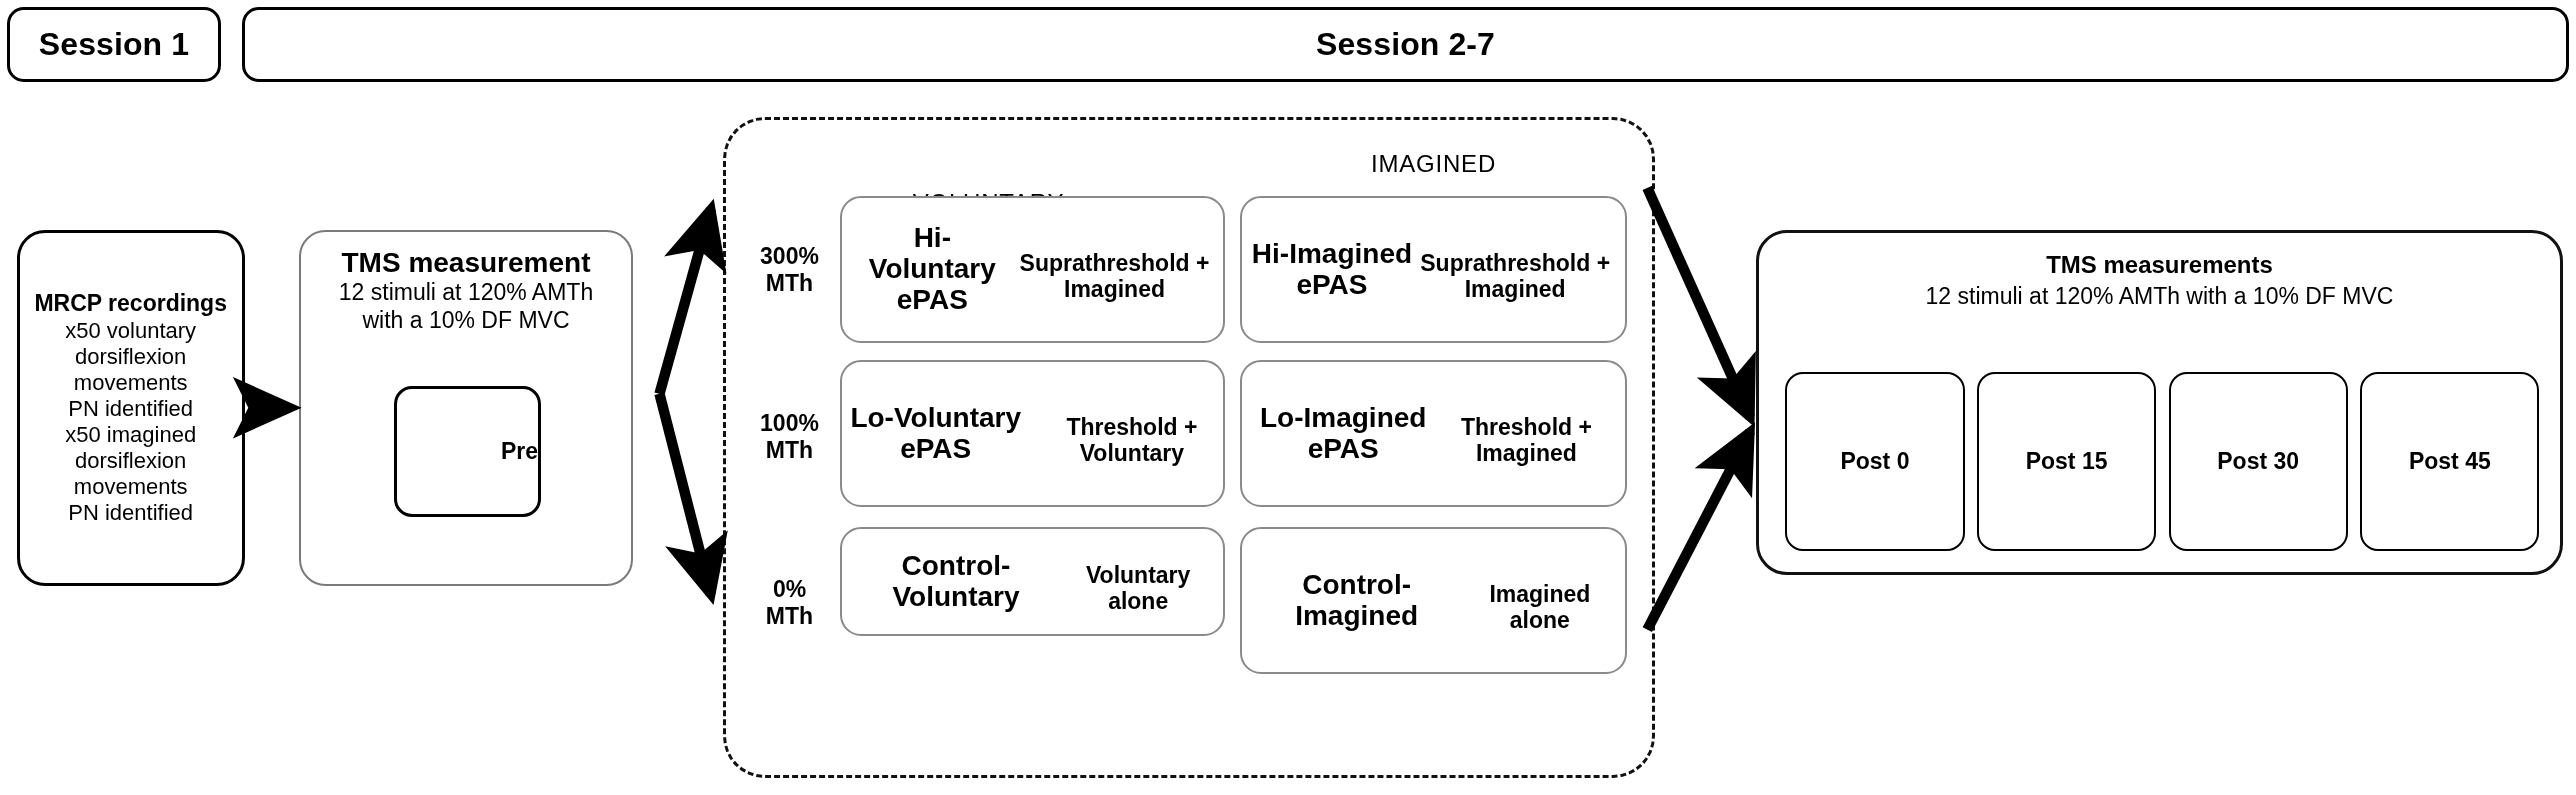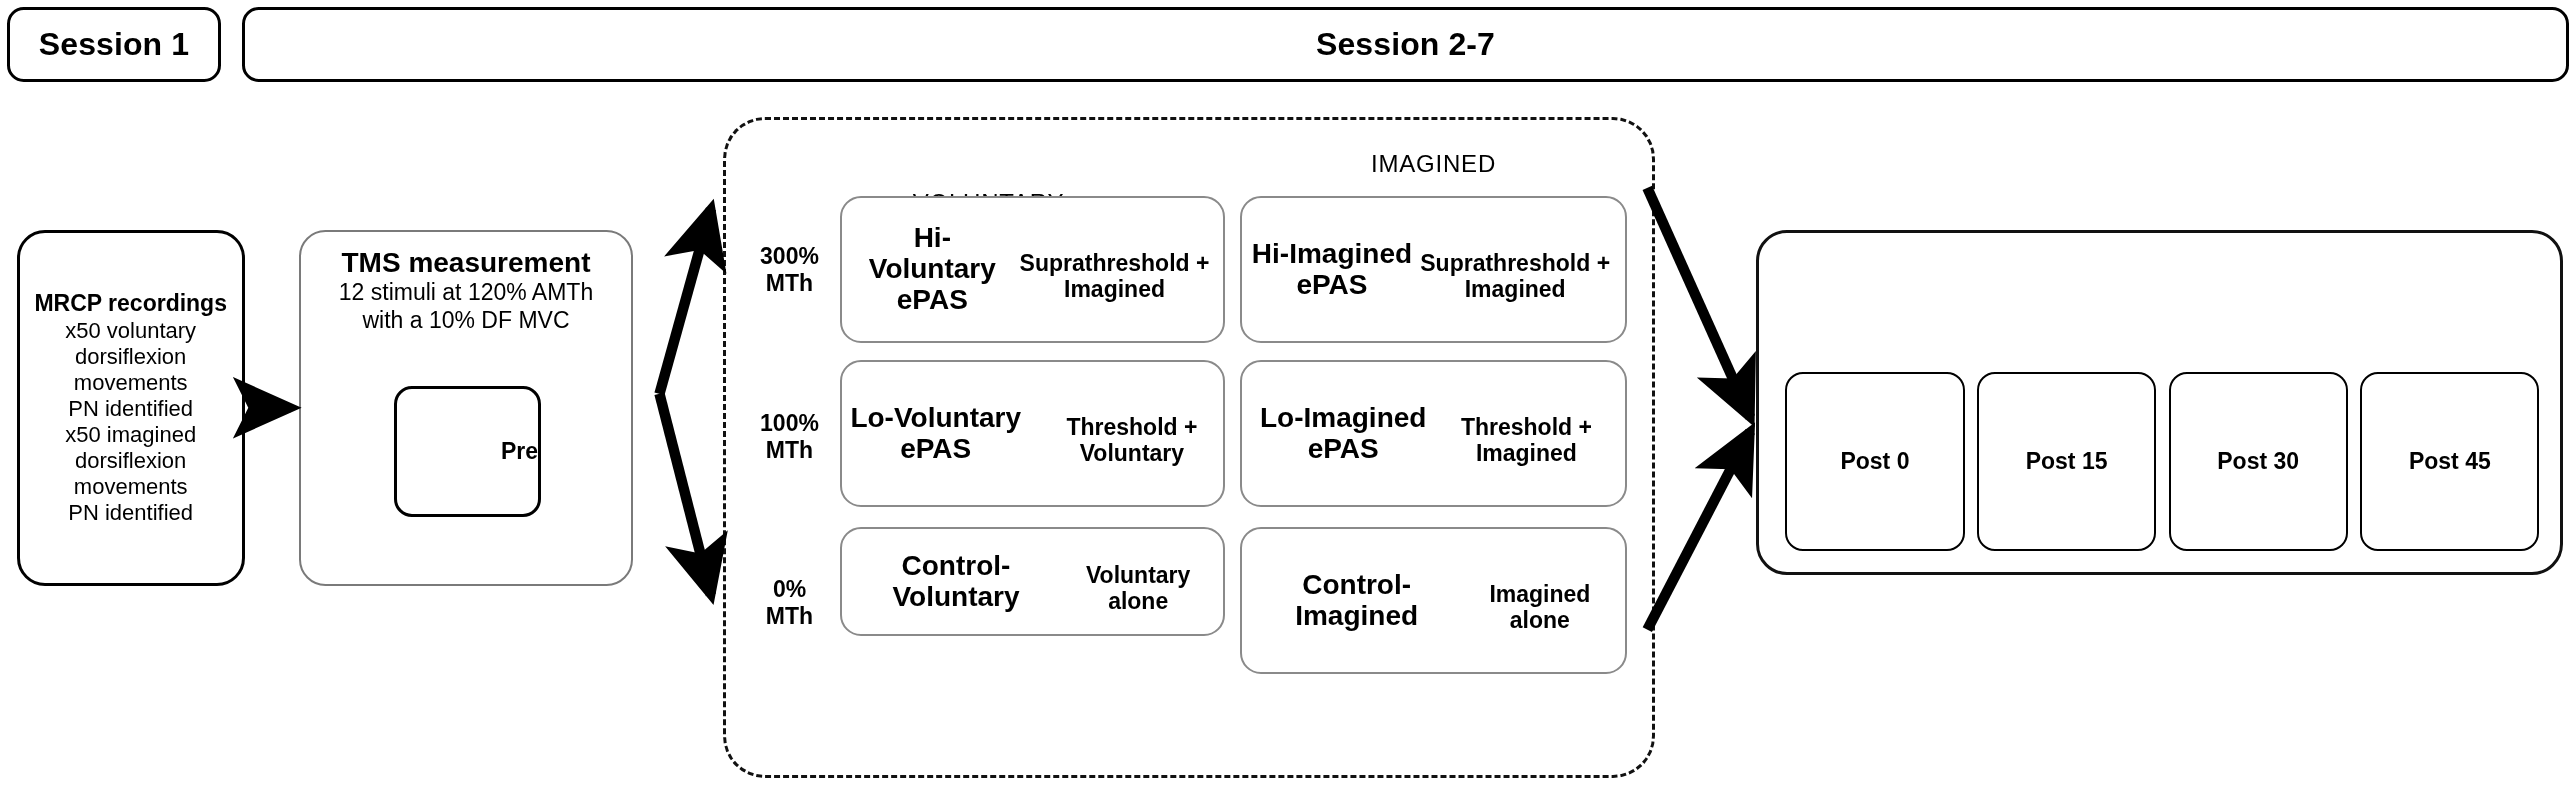--- a/index.html
+++ b/index.html
@@ -161,20 +161,24 @@
   <div class="cell" id="cell-ctl-vol">
     <div class="cell-title">Control-Voluntary</div>
     <div class="cell-sub">Voluntary alone</div>
   </div>
   <div class="cell" id="cell-ctl-img">
     <div class="cell-title">Control-Imagined</div>
     <div class="cell-sub">Imagined alone</div>
   </div>
 
   <div class="rbox" id="tms-post-box">
+    <div class="ctr" style="width:100%;">
+      <div id="tms-post-title">TMS measurements</div>
+      <div id="tms-post-sub">12 stimuli at 120% AMTh with a 10% DF MVC</div>
+    </div>
     <div id="post-row">
       <div class="post-box">Post 0</div>
       <div class="post-box">Post 15</div>
       <div class="post-box">Post 30</div>
       <div class="post-box">Post 45</div>
     </div>
   </div>
 
   <svg id="arrows" viewBox="0 0 3703 1144">
     <defs>

